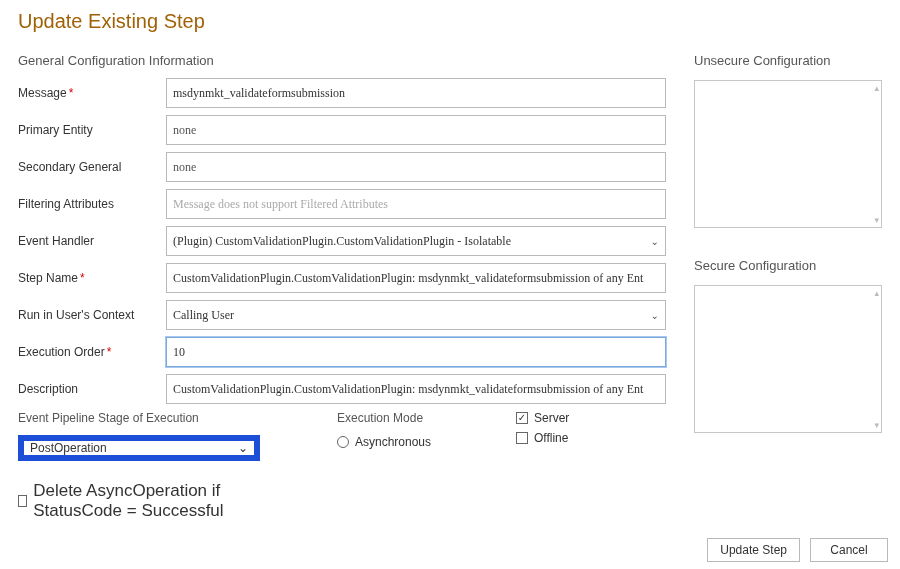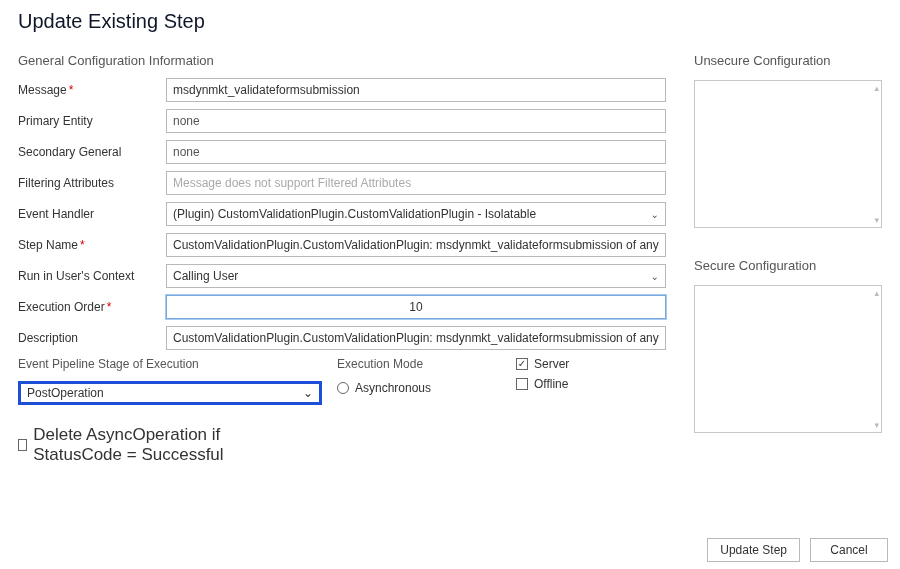--- a/index.html
+++ b/index.html
@@ -13,21 +13,21 @@
   }
   .page {
     padding: 10px 18px 0 18px;
     width: 900px;
     height: 569px;
     position: relative;
   }
   .title {
     font-size: 20px;
     font-weight: 300;
-    color: #0f172a;
+    color: #a16207;
     margin-bottom: 14px;
   }
   .cols {
     display: flex;
     gap: 28px;
   }
   .left { flex: 1; }
   .right { width: 240px; }
   .section-h {
     font-size: 13px;
@@ -44,36 +44,35 @@
     font-size: 12px;
     color: #333;
     flex-shrink: 0;
   }
   .req { color: #d40000; margin-left: 2px; }
   .fld {
     flex: 1;
   }
   input.text, .select {
     width: 100%;
-    height: 24px;
+    height: 30px;
     border: 1px solid #b9b9b9;
     padding: 2px 6px;
-    font-family: Liberation Sans, sans-serif;
+    font-family: Liberation Serif, serif;
     font-size: 12px;
     color: #333;
     background: #fff;
   }
   input.text.ro {
     color: #555;
   }
   input.text.ph::placeholder { color: #aaa; }
   input.text.active {
     border: 1px solid #7aa9e0;
     outline: 1px solid #a8c8ee;
-    text-align: center;
   }
   .select {
     display: flex;
     align-items: center;
     justify-content: space-between;
     cursor: default;
   }
   .select .chev {
     font-size: 10px;
     color: #555;
@@ -85,23 +84,23 @@
   .pipe-col { }
   .pipe-col.stage { width: 290px; }
   .pipe-col.mode  { width: 150px; }
   .pipe-col.deploy{ width: 150px; }
   .sub-h {
     font-size: 12px;
     color: #555;
     margin-bottom: 10px;
   }
   .stage-select {
-    width: 304px;
+    width: 242px;
     height: 24px;
-    border: 3px solid #1d4ed8;
+    border: 6px solid #1d4ed8;
     display: flex;
     align-items: center;
     justify-content: space-between;
     padding: 7px 6px;
     font-size: 12px;
   }
   .opt-row {
     display: flex;
     align-items: center;
     gap: 6px;

